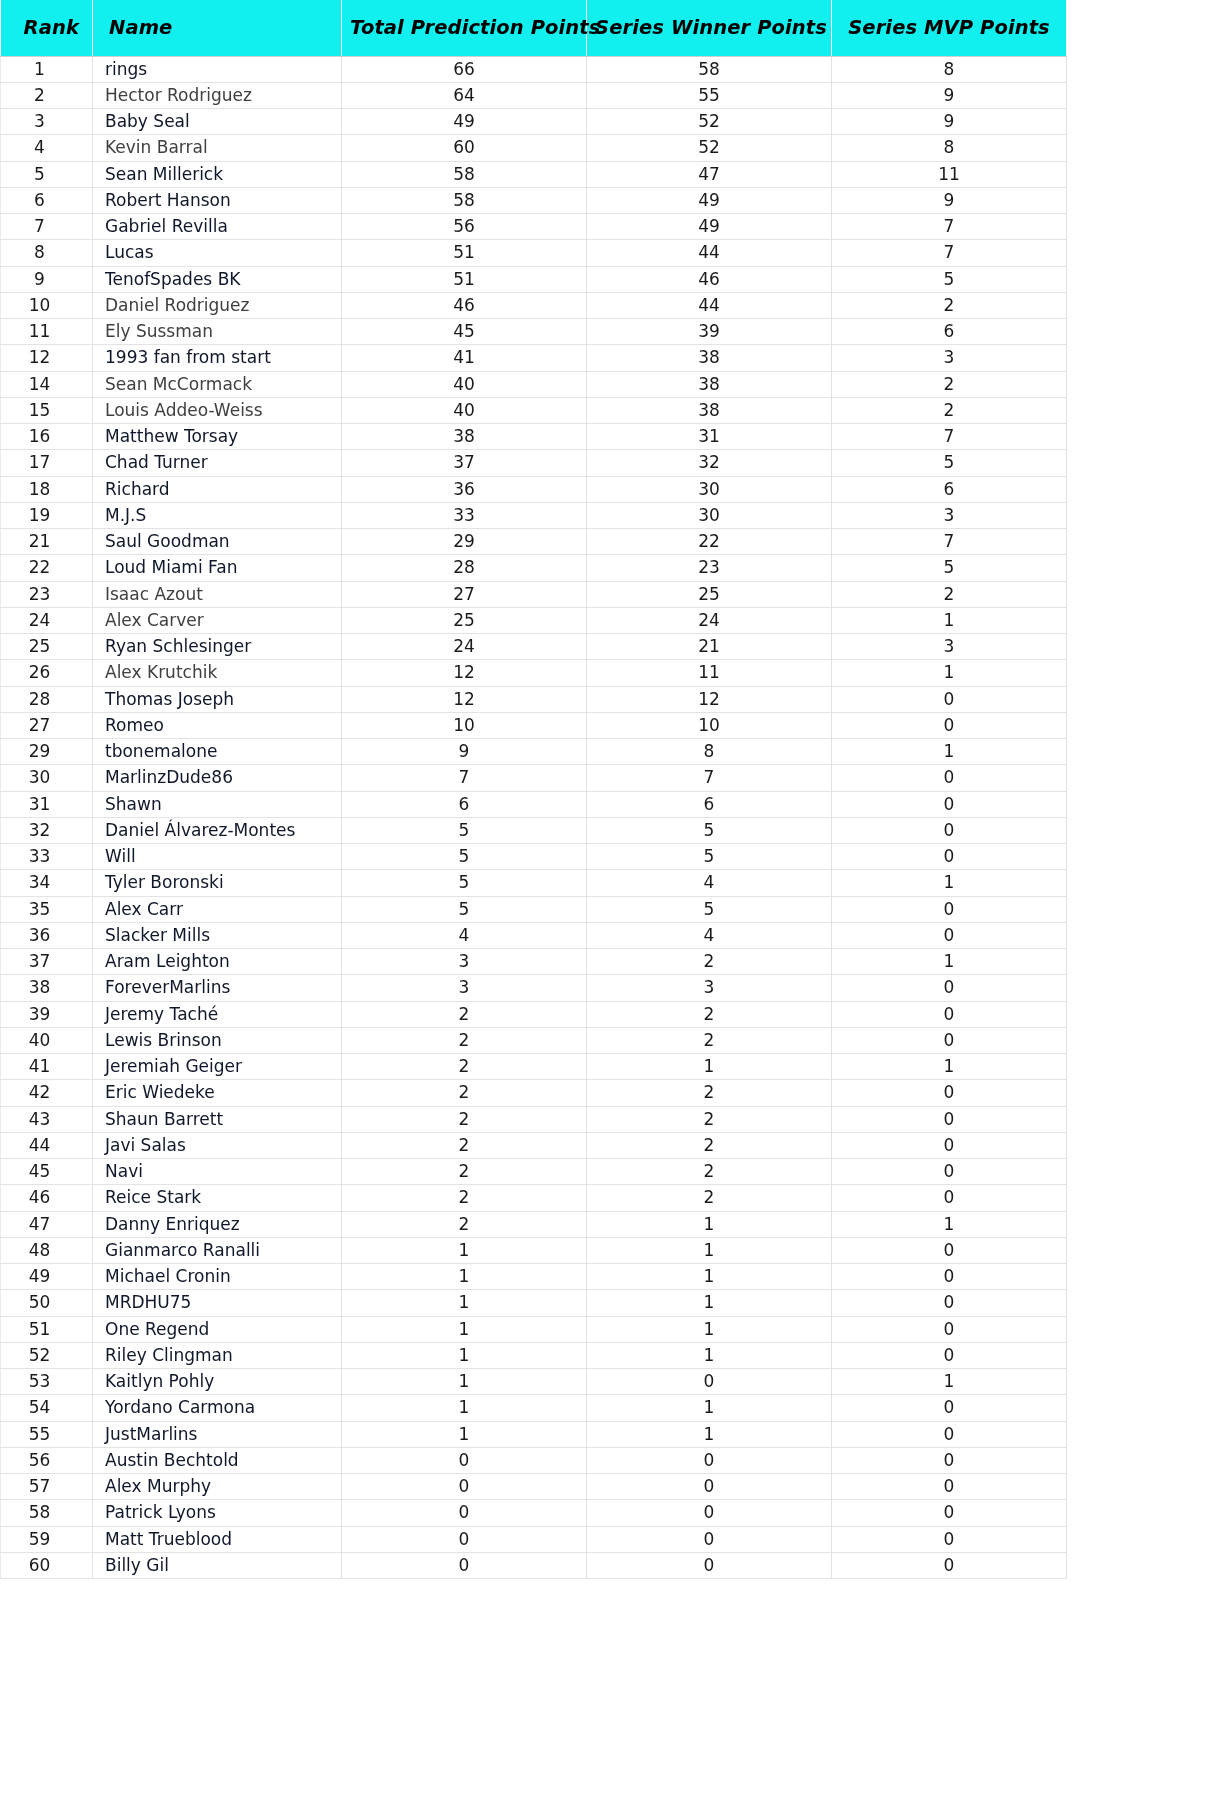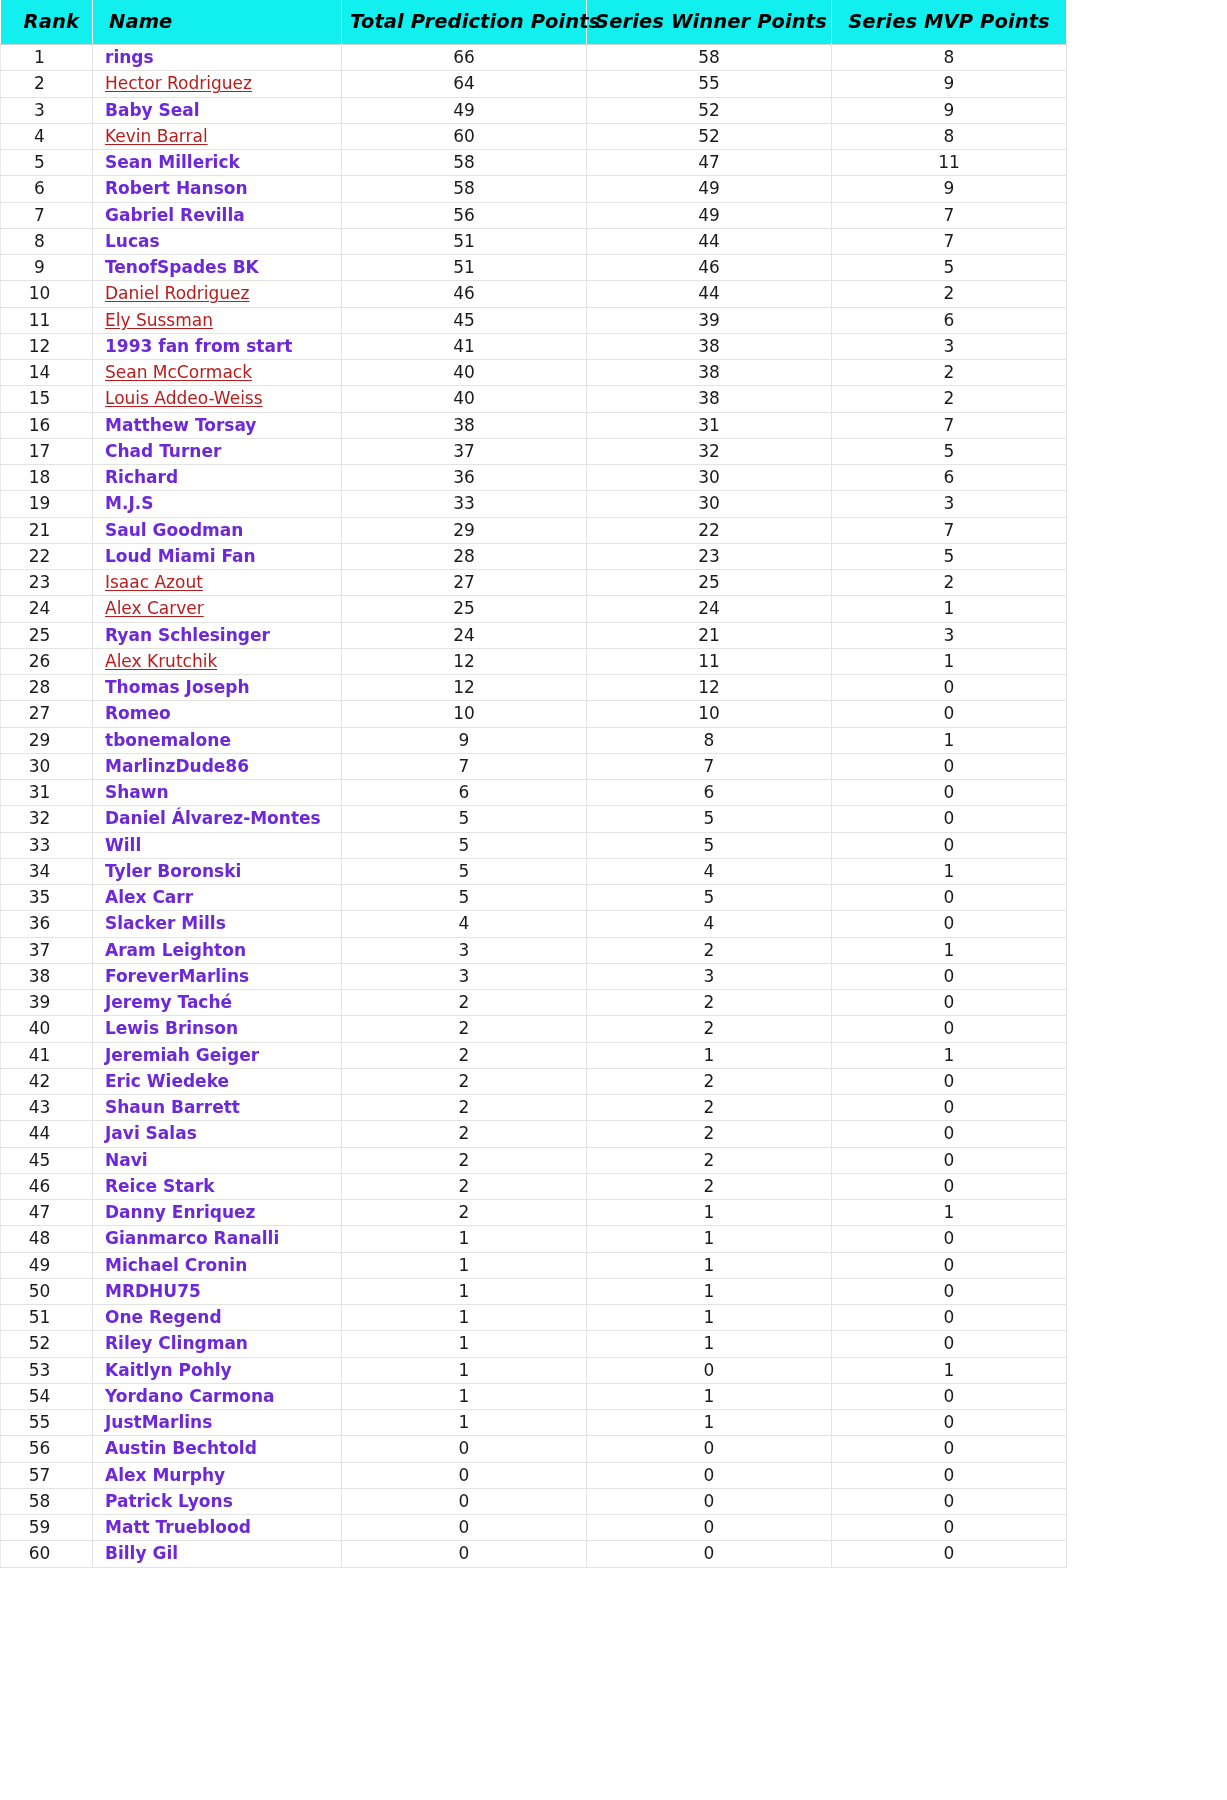--- a/index.html
+++ b/index.html
@@ -26,21 +26,21 @@
   #leaderboard-table col.c-mvp    { width: 235px; }
   #leaderboard-table col.c-pad    { width: 156px; }
 
   thead th {
     background: #12EFEF;
     color: #000000;
     font-weight: bold;
     font-style: italic;
     font-size: 19.5px;
     padding: 10px 8px 11px 8px;
-    height: 44px;
+    height: 56px;
     border-right: 1px solid #ffffff;
     border-bottom: 1px solid #d0d0d0;
     white-space: nowrap;
     vertical-align: middle;
     letter-spacing: 0.1px;
   }
   thead th.h-rank   { text-align: center; padding-left: 18px; }
   thead th.h-name   { text-align: left;  padding-left: 16px; }
   thead th.h-total,
   thead th.h-winner,
@@ -60,26 +60,25 @@
   }
   tbody td.v-rank   { text-align: center; padding-right: 22px; border-left: 1px solid #ebebeb; }
   tbody td.v-name   { text-align: left; padding-left: 12px; }
   tbody td.v-total,
   tbody td.v-winner,
   tbody td.v-mvp    { text-align: center; }
   tbody td.v-mvp    { border-right: 1px solid #e3e3e3; }
   tbody td.v-pad    { border-right: none; border-bottom: none; background: #ffffff; }
 
   .name-link {
-    text-decoration: underline;
     text-underline-offset: 2px;
-    color: #b91c1c;
+    color: #404040;
     cursor: pointer;
   }
-  .name-plain { text-decoration: none; color: #6d28d9; font-weight: bold; }
+  .name-plain { text-decoration: none; color: #0f172a; }
 </style>
 </head>
 <body>
 
 <table id="leaderboard-table">
   <colgroup>
     <col class="c-rank">
       <col class="c-name">
       <col class="c-total">
       <col class="c-winner">

